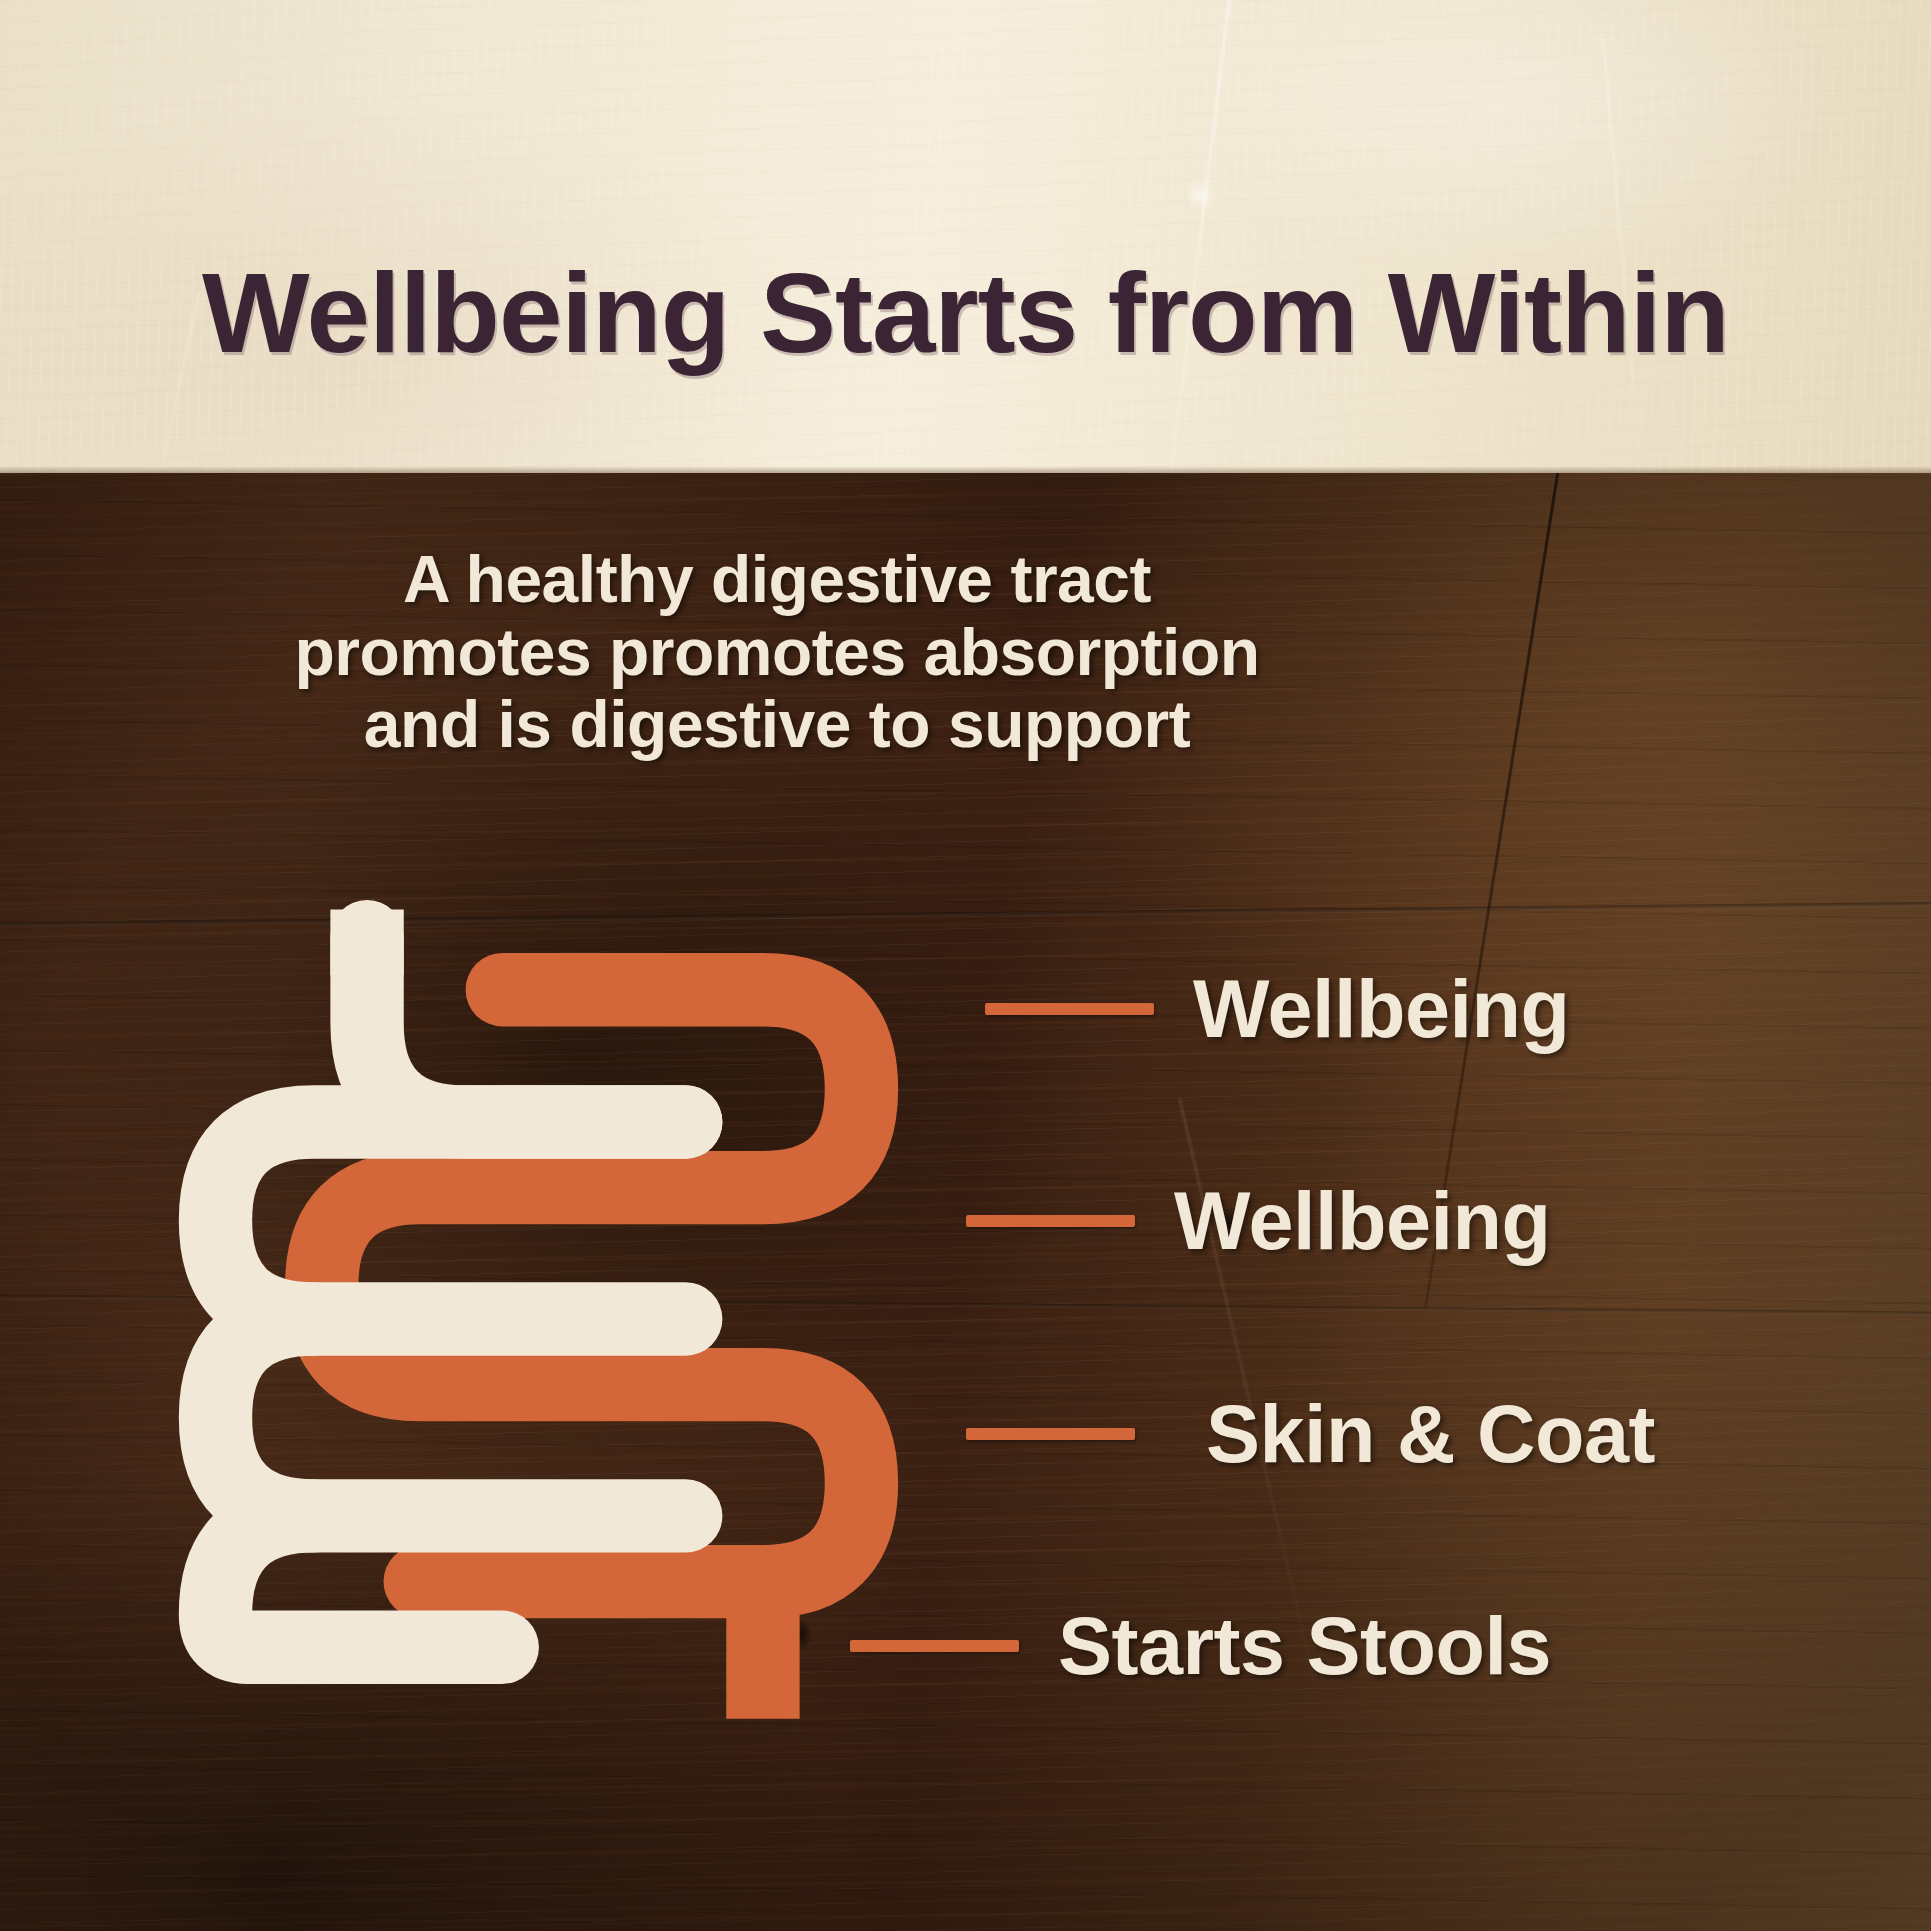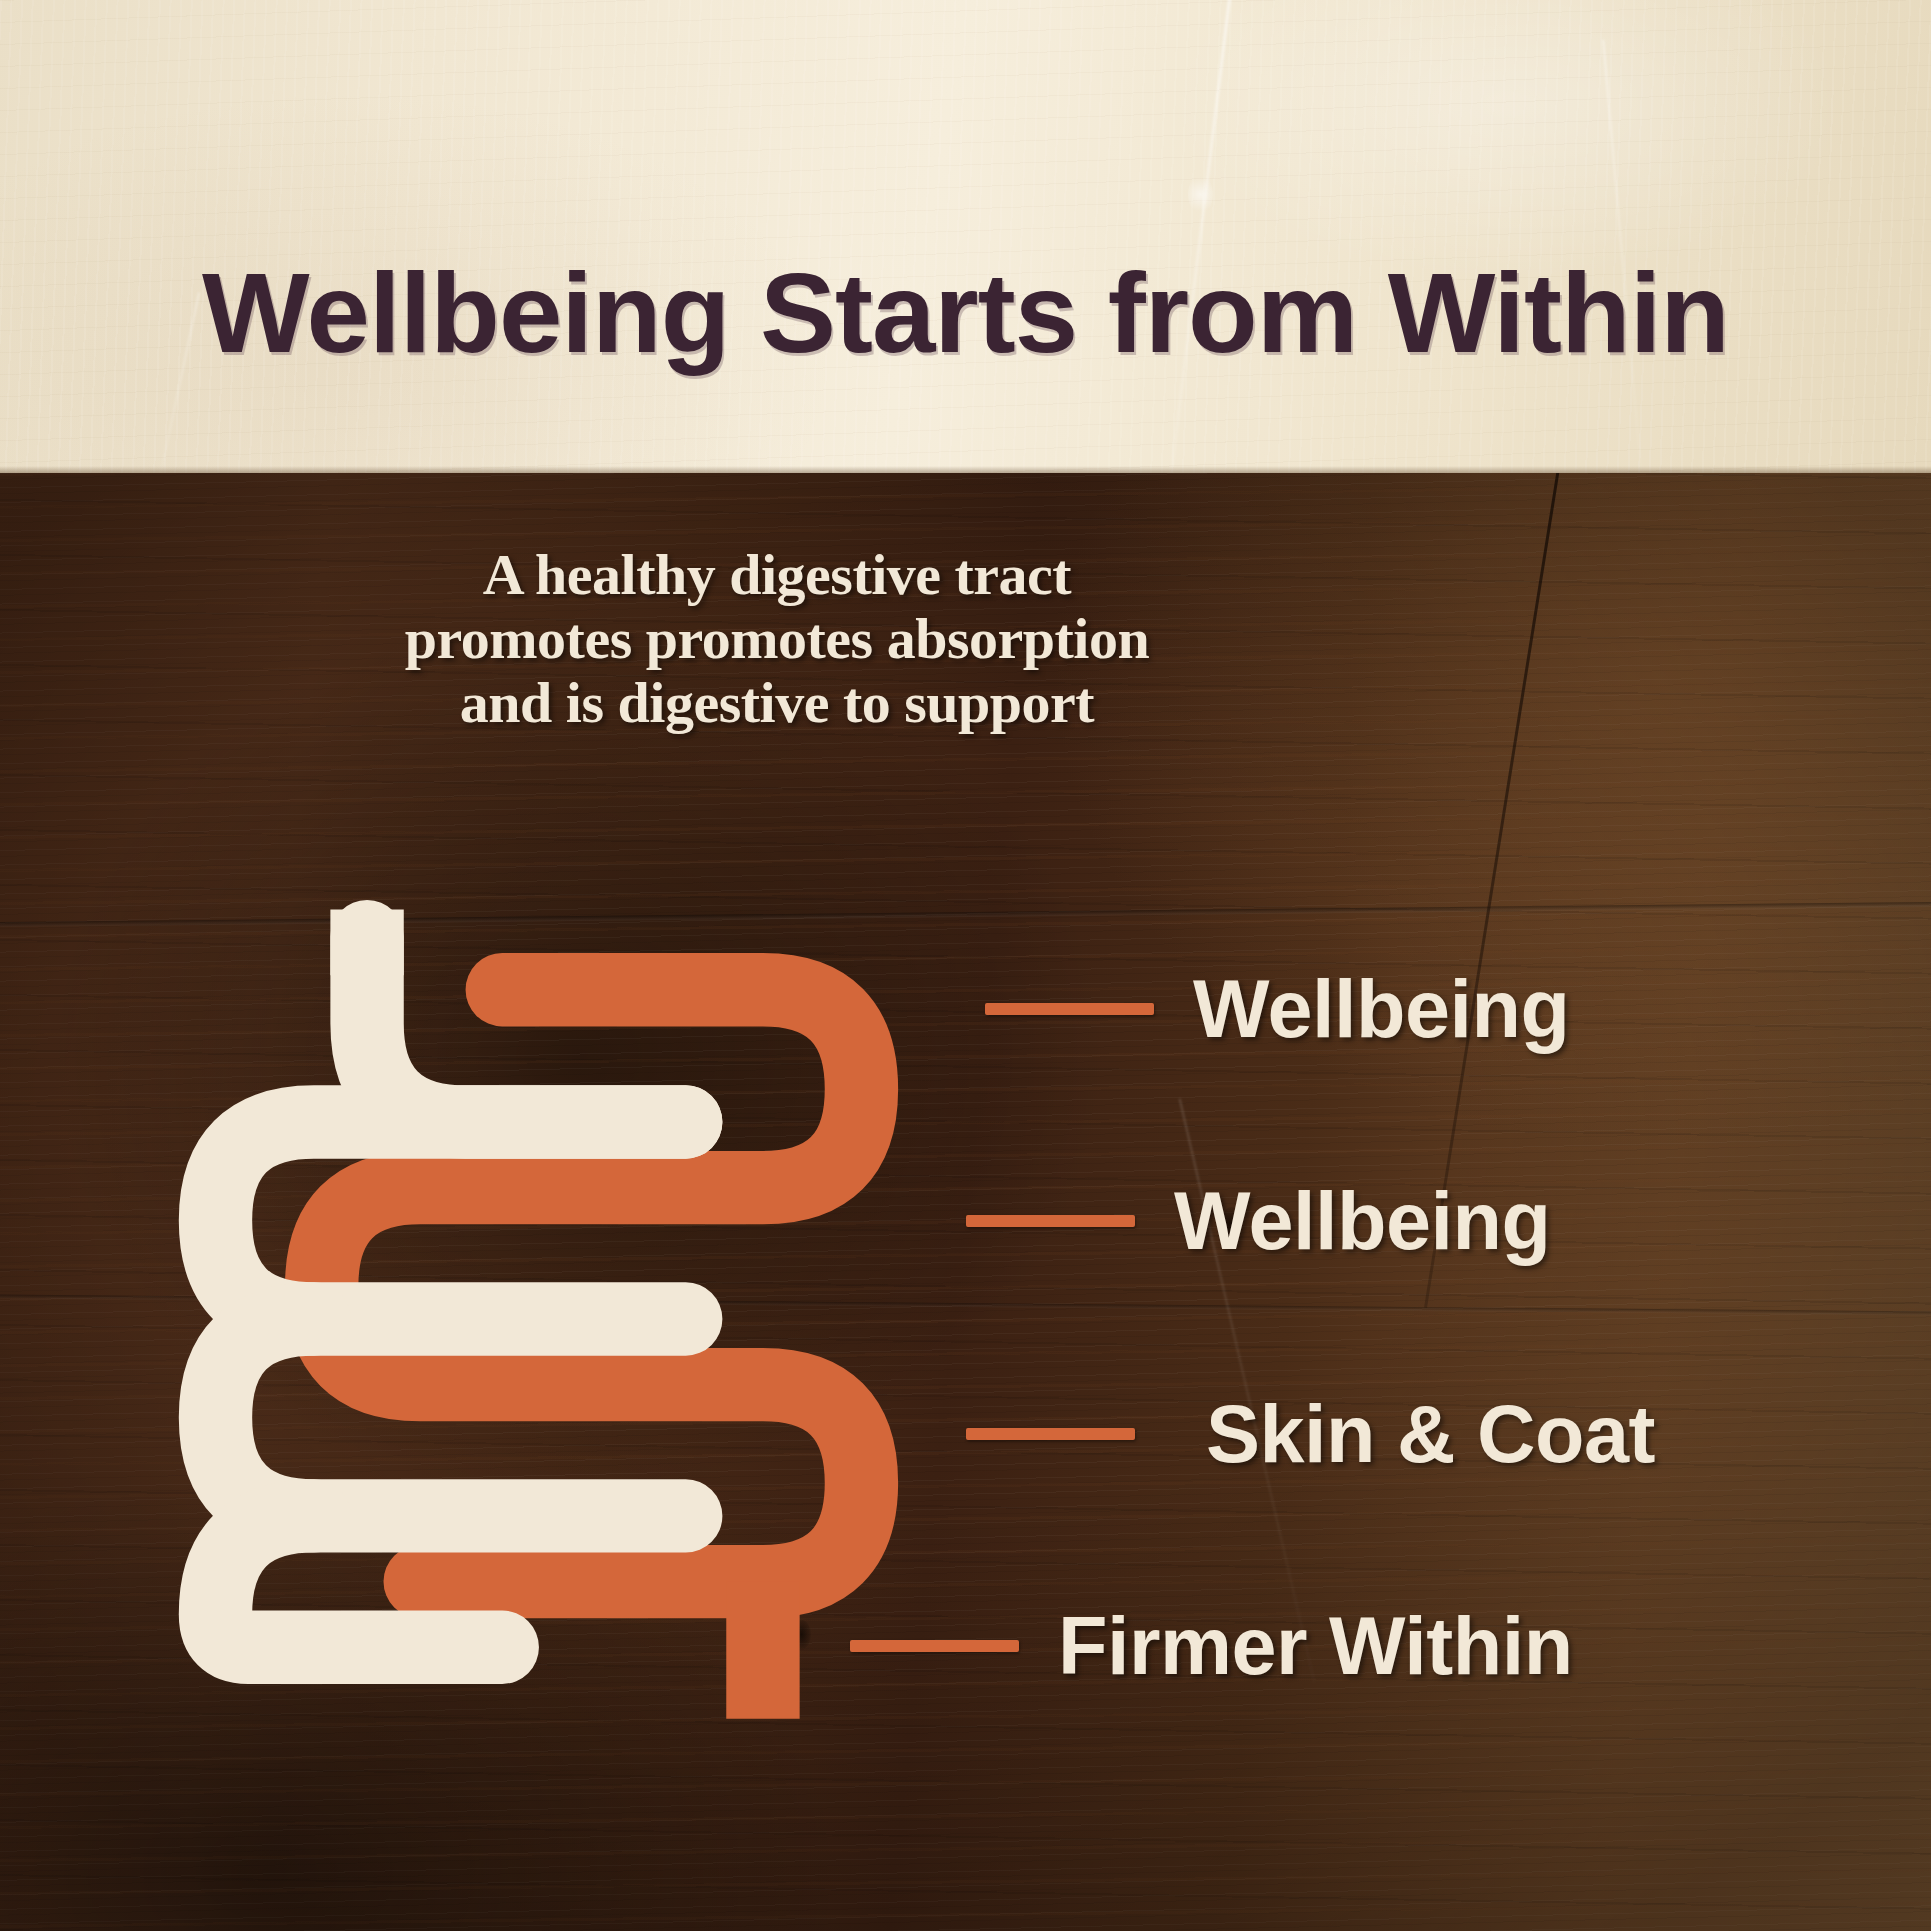--- a/index.html
+++ b/index.html
@@ -141,26 +141,25 @@
     background: radial-gradient(ellipse 1207px 946px at 50% 45%, rgba(0,0,0,0) 40%, rgba(0,0,0,0.30) 100%);
   }
 
   
   .lede {
     position: absolute;
     left: 246px; top: 543px;
     width: 1062px;
     text-align: center;
     color: #f2e8d7;
-    font-size: 58px;
+    font-size: 66px;
     font-weight: 700;
     line-height: 1.10;
     letter-spacing: -0.5px;
     text-shadow: 2.9px 2.9px 4.8px rgba(0,0,0,0.45);
-    font-family: Liberation Serif, serif;
   }
   .lede span { display: block; }
 
   
   .gut {
     position: absolute;
     left: 145px; top: 869px;
     width: 869px; height: 869px;
   }
 
@@ -284,17 +283,17 @@
     <div class="lbl">Wellbeing</div>
   </div>
 
   <div class="callout" id="row-2">
     <div class="dash"></div>
     <div class="lbl">Skin &amp; Coat</div>
   </div>
 
   <div class="callout" id="row-3">
     <div class="dash"></div>
-    <div class="lbl">Firmer Within</div>
+    <div class="lbl">Starts Stools</div>
   </div>
 
 </div>
 
 
 </body></html>

